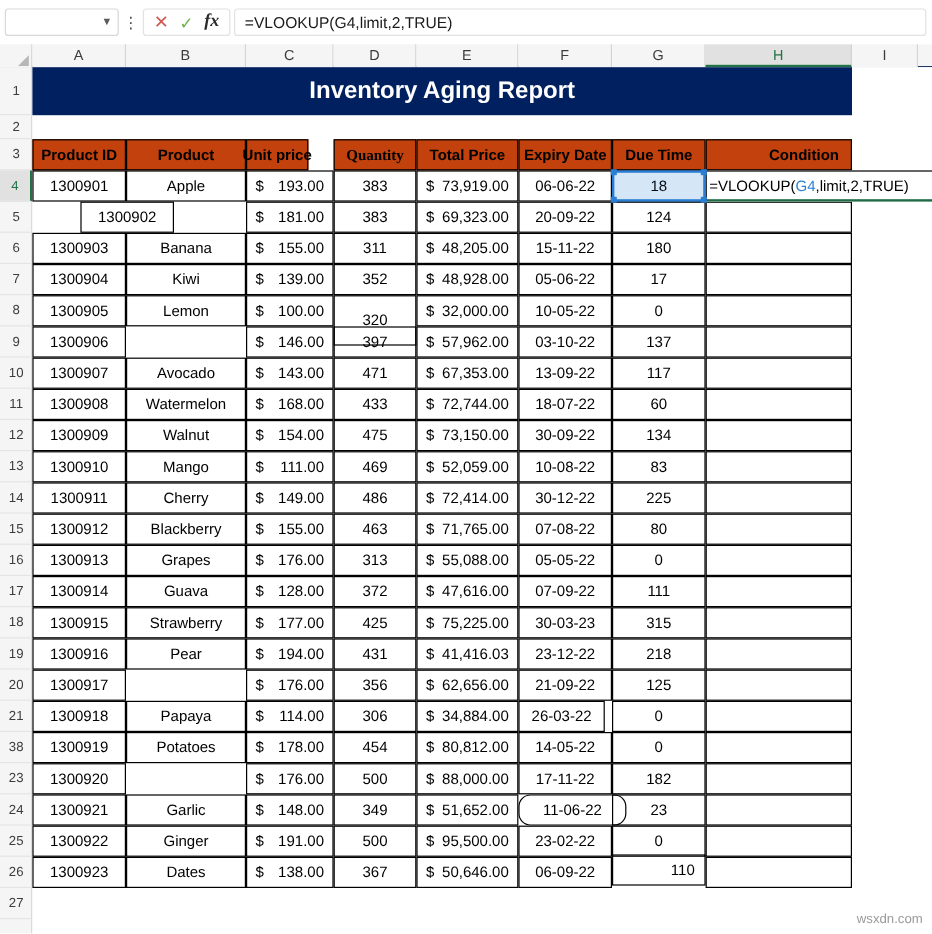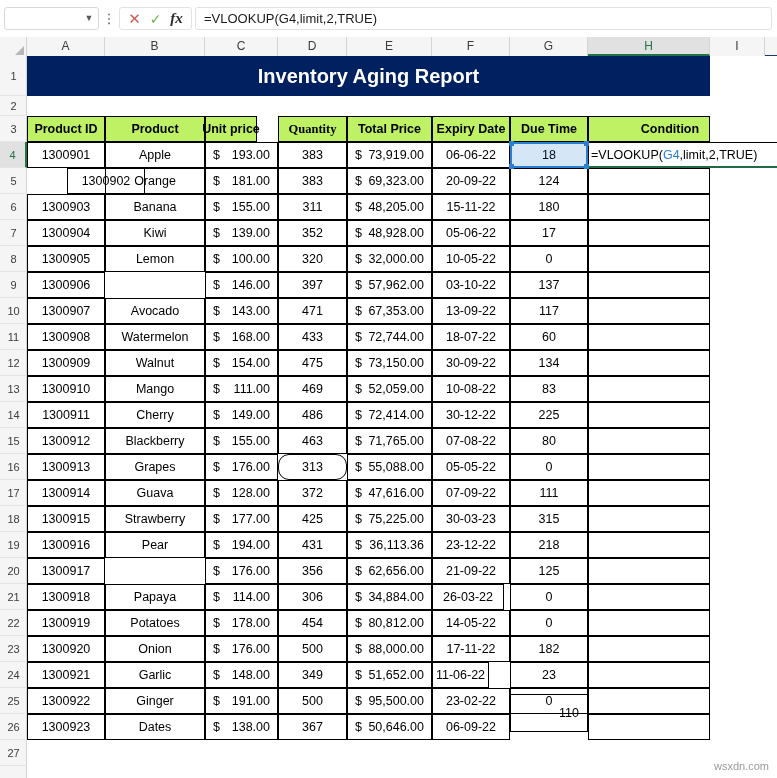--- a/index.html
+++ b/index.html
@@ -213,21 +213,21 @@
     font-size: 20px;
     font-weight: bold;
     display: flex;
     align-items: center;
     justify-content: center;
     box-sizing: border-box;
   }
 
   
   .th {
-    background: #bef264;
+    background: #c2410c;
     color: #000000;
     font-weight: bold;
     font-size: 12.5px;
     justify-content: center;
     border: 1px solid #000000;
     box-sizing: border-box;
   }
 
   .c-center { justify-content: center; }
   .c-money {
@@ -327,21 +327,21 @@
       <div class="rowh" style="top: 294px; height: 26px; line-height: 26px;">12</div>
       <div class="rowh" style="top: 320px; height: 26px; line-height: 26px;">13</div>
       <div class="rowh" style="top: 346px; height: 26px; line-height: 26px;">14</div>
       <div class="rowh" style="top: 372px; height: 26px; line-height: 26px;">15</div>
       <div class="rowh" style="top: 398px; height: 26px; line-height: 26px;">16</div>
       <div class="rowh" style="top: 424px; height: 26px; line-height: 26px;">17</div>
       <div class="rowh" style="top: 450px; height: 26px; line-height: 26px;">18</div>
       <div class="rowh" style="top: 476px; height: 26px; line-height: 26px;">19</div>
       <div class="rowh" style="top: 502px; height: 26px; line-height: 26px;">20</div>
       <div class="rowh" style="top: 528px; height: 26px; line-height: 26px;">21</div>
-      <div class="rowh" style="top: 554px; height: 26px; line-height: 26px;">22</div>
+      <div class="rowh" style="top: 554px; height: 26px; line-height: 26px;">38</div>
       <div class="rowh" style="top: 580px; height: 26px; line-height: 26px;">23</div>
       <div class="rowh" style="top: 606px; height: 26px; line-height: 26px;">24</div>
       <div class="rowh" style="top: 632px; height: 26px; line-height: 26px;">25</div>
       <div class="rowh" style="top: 658px; height: 26px; line-height: 26px;">26</div>
       <div class="rowh" style="top: 684px; height: 26px; line-height: 26px;">27</div>
     </div>
 
   <div id="sheet">
 
     <div class="title-banner" id="title-banner" style="left: 0px; top: 0px; width: 683px; height: 40px;">Inventory Aging Report</div>
@@ -361,21 +361,20 @@
         <span>193.00</span>
       </div>
       <div class="cell bx c-center" style="left: 251px; top: 86px; width: 69px; height: 26px;">383</div>
       <div class="cell bx c-money" style="left: 320px; top: 86px; width: 85px; height: 26px;">
         <span>$</span>
         <span>73,919.00</span>
       </div>
       <div class="cell bx c-center" style="left: 405px; top: 86px; width: 78px; height: 26px;">06-06-22</div>
       <div class="cell bx c-center" style="left: 483px; top: 86px; width: 78px; height: 26px; background: rgba(42, 127, 212, 0.1);">18</div>
       <div class="cell bx c-center" style="left: 0px; top: 112px; width: 78px; height: 26px; margin-left: 40px;">1300902</div>
-      <div class="cell bx c-center" style="left: 78px; top: 112px; width: 100px; height: 26px;">Orange</div>
       <div class="cell bx c-money" style="left: 178px; top: 112px; width: 73px; height: 26px;">
         <span>$</span>
         <span>181.00</span>
       </div>
       <div class="cell bx c-center" style="left: 251px; top: 112px; width: 69px; height: 26px;">383</div>
       <div class="cell bx c-money" style="left: 320px; top: 112px; width: 85px; height: 26px;">
         <span>$</span>
         <span>69,323.00</span>
       </div>
       <div class="cell bx c-center" style="left: 405px; top: 112px; width: 78px; height: 26px;">20-09-22</div>
@@ -408,21 +407,21 @@
       </div>
       <div class="cell bx c-center" style="left: 405px; top: 164px; width: 78px; height: 26px;">05-06-22</div>
       <div class="cell bx c-center" style="left: 483px; top: 164px; width: 78px; height: 26px;">17</div>
       <div class="cell bx c-center" style="left: 561px; top: 164px; width: 122px; height: 26px;"></div>
       <div class="cell bx c-center" style="left: 0px; top: 190px; width: 78px; height: 26px;">1300905</div>
       <div class="cell bx c-center" style="left: 78px; top: 190px; width: 100px; height: 26px;">Lemon</div>
       <div class="cell bx c-money" style="left: 178px; top: 190px; width: 73px; height: 26px;">
         <span>$</span>
         <span>100.00</span>
       </div>
-      <div class="cell bx c-center" style="left: 251px; top: 190px; width: 69px; height: 26px;">320</div>
+      <div class="cell bx c-center" style="left: 251px; top: 190px; width: 69px; height: 42px;">320</div>
       <div class="cell bx c-money" style="left: 320px; top: 190px; width: 85px; height: 26px;">
         <span>$</span>
         <span>32,000.00</span>
       </div>
       <div class="cell bx c-center" style="left: 405px; top: 190px; width: 78px; height: 26px;">10-05-22</div>
       <div class="cell bx c-center" style="left: 483px; top: 190px; width: 78px; height: 26px;">0</div>
       <div class="cell bx c-center" style="left: 561px; top: 190px; width: 122px; height: 26px;"></div>
       <div class="cell bx c-center" style="left: 0px; top: 216px; width: 78px; height: 26px;">1300906</div>
       <div class="cell bx c-money" style="left: 178px; top: 216px; width: 73px; height: 26px;">
         <span>$</span>
@@ -519,21 +518,21 @@
       </div>
       <div class="cell bx c-center" style="left: 405px; top: 372px; width: 78px; height: 26px;">07-08-22</div>
       <div class="cell bx c-center" style="left: 483px; top: 372px; width: 78px; height: 26px;">80</div>
       <div class="cell bx c-center" style="left: 561px; top: 372px; width: 122px; height: 26px;"></div>
       <div class="cell bx c-center" style="left: 0px; top: 398px; width: 78px; height: 26px;">1300913</div>
       <div class="cell bx c-center" style="left: 78px; top: 398px; width: 100px; height: 26px;">Grapes</div>
       <div class="cell bx c-money" style="left: 178px; top: 398px; width: 73px; height: 26px;">
         <span>$</span>
         <span>176.00</span>
       </div>
-      <div class="cell bx c-center" style="left: 251px; top: 398px; width: 69px; height: 26px; border-radius: 11px;">313</div>
+      <div class="cell bx c-center" style="left: 251px; top: 398px; width: 69px; height: 26px;">313</div>
       <div class="cell bx c-money" style="left: 320px; top: 398px; width: 85px; height: 26px;">
         <span>$</span>
         <span>55,088.00</span>
       </div>
       <div class="cell bx c-center" style="left: 405px; top: 398px; width: 78px; height: 26px;">05-05-22</div>
       <div class="cell bx c-center" style="left: 483px; top: 398px; width: 78px; height: 26px;">0</div>
       <div class="cell bx c-center" style="left: 561px; top: 398px; width: 122px; height: 26px;"></div>
       <div class="cell bx c-center" style="left: 0px; top: 424px; width: 78px; height: 26px;">1300914</div>
       <div class="cell bx c-center" style="left: 78px; top: 424px; width: 100px; height: 26px;">Guava</div>
       <div class="cell bx c-money" style="left: 178px; top: 424px; width: 73px; height: 26px;">
@@ -564,21 +563,21 @@
       <div class="cell bx c-center" style="left: 561px; top: 450px; width: 122px; height: 26px;"></div>
       <div class="cell bx c-center" style="left: 0px; top: 476px; width: 78px; height: 26px;">1300916</div>
       <div class="cell bx c-center" style="left: 78px; top: 476px; width: 100px; height: 26px;">Pear</div>
       <div class="cell bx c-money" style="left: 178px; top: 476px; width: 73px; height: 26px;">
         <span>$</span>
         <span>194.00</span>
       </div>
       <div class="cell bx c-center" style="left: 251px; top: 476px; width: 69px; height: 26px;">431</div>
       <div class="cell bx c-money" style="left: 320px; top: 476px; width: 85px; height: 26px;">
         <span>$</span>
-        <span>36,113.36</span>
+        <span>41,416.03</span>
       </div>
       <div class="cell bx c-center" style="left: 405px; top: 476px; width: 78px; height: 26px;">23-12-22</div>
       <div class="cell bx c-center" style="left: 483px; top: 476px; width: 78px; height: 26px;">218</div>
       <div class="cell bx c-center" style="left: 561px; top: 476px; width: 122px; height: 26px;"></div>
       <div class="cell bx c-center" style="left: 0px; top: 502px; width: 78px; height: 26px;">1300917</div>
       <div class="cell bx c-money" style="left: 178px; top: 502px; width: 73px; height: 26px;">
         <span>$</span>
         <span>176.00</span>
       </div>
       <div class="cell bx c-center" style="left: 251px; top: 502px; width: 69px; height: 26px;">356</div>
@@ -611,21 +610,20 @@
       </div>
       <div class="cell bx c-center" style="left: 251px; top: 554px; width: 69px; height: 26px;">454</div>
       <div class="cell bx c-money" style="left: 320px; top: 554px; width: 85px; height: 26px;">
         <span>$</span>
         <span>80,812.00</span>
       </div>
       <div class="cell bx c-center" style="left: 405px; top: 554px; width: 78px; height: 26px;">14-05-22</div>
       <div class="cell bx c-center" style="left: 483px; top: 554px; width: 78px; height: 26px;">0</div>
       <div class="cell bx c-center" style="left: 561px; top: 554px; width: 122px; height: 26px;"></div>
       <div class="cell bx c-center" style="left: 0px; top: 580px; width: 78px; height: 26px;">1300920</div>
-      <div class="cell bx c-center" style="left: 78px; top: 580px; width: 100px; height: 26px;">Onion</div>
       <div class="cell bx c-money" style="left: 178px; top: 580px; width: 73px; height: 26px;">
         <span>$</span>
         <span>176.00</span>
       </div>
       <div class="cell bx c-center" style="left: 251px; top: 580px; width: 69px; height: 26px;">500</div>
       <div class="cell bx c-money" style="left: 320px; top: 580px; width: 85px; height: 26px;">
         <span>$</span>
         <span>88,000.00</span>
       </div>
       <div class="cell bx c-center" style="left: 405px; top: 580px; width: 78px; height: 26px;">17-11-22</div>
@@ -635,21 +633,21 @@
       <div class="cell bx c-center" style="left: 78px; top: 606px; width: 100px; height: 26px;">Garlic</div>
       <div class="cell bx c-money" style="left: 178px; top: 606px; width: 73px; height: 26px;">
         <span>$</span>
         <span>148.00</span>
       </div>
       <div class="cell bx c-center" style="left: 251px; top: 606px; width: 69px; height: 26px;">349</div>
       <div class="cell bx c-money" style="left: 320px; top: 606px; width: 85px; height: 26px;">
         <span>$</span>
         <span>51,652.00</span>
       </div>
-      <div class="cell bx c-center" style="left: 405px; top: 606px; width: 57px; height: 26px;">11-06-22</div>
+      <div class="cell bx c-center" style="left: 405px; top: 606px; width: 90px; height: 26px; border-radius: 10px;">11-06-22</div>
       <div class="cell bx c-center" style="left: 483px; top: 606px; width: 78px; height: 26px;">23</div>
       <div class="cell bx c-center" style="left: 561px; top: 606px; width: 122px; height: 26px;"></div>
       <div class="cell bx c-center" style="left: 0px; top: 632px; width: 78px; height: 26px;">1300922</div>
       <div class="cell bx c-center" style="left: 78px; top: 632px; width: 100px; height: 26px;">Ginger</div>
       <div class="cell bx c-money" style="left: 178px; top: 632px; width: 73px; height: 26px;">
         <span>$</span>
         <span>191.00</span>
       </div>
       <div class="cell bx c-center" style="left: 251px; top: 632px; width: 69px; height: 26px;">500</div>
       <div class="cell bx c-money" style="left: 320px; top: 632px; width: 85px; height: 26px;">
@@ -664,21 +662,21 @@
       <div class="cell bx c-money" style="left: 178px; top: 658px; width: 73px; height: 26px;">
         <span>$</span>
         <span>138.00</span>
       </div>
       <div class="cell bx c-center" style="left: 251px; top: 658px; width: 69px; height: 26px;">367</div>
       <div class="cell bx c-money" style="left: 320px; top: 658px; width: 85px; height: 26px;">
         <span>$</span>
         <span>50,646.00</span>
       </div>
       <div class="cell bx c-center" style="left: 405px; top: 658px; width: 78px; height: 26px;">06-09-22</div>
-      <div class="cell bx c-center" style="left: 483px; top: 638px; width: 78px; height: 38px; padding-left: 40px;">110</div>
+      <div class="cell bx c-center" style="left: 483px; top: 656px; width: 78px; height: 26px; padding-left: 40px;">110</div>
       <div class="cell bx c-center" style="left: 561px; top: 658px; width: 122px; height: 26px;"></div>
       <div class="edit-cell" style="left: 561px; top: 86px; width: 207px; height: 26px;">
         <span>=VLOOKUP(</span>
         <span class="ref-token" style="color: rgb(42, 127, 212);">G4</span>
         <span>,limit,2,TRUE)</span>
       </div>
       <div class="ref-box" style="left: 483px; top: 86px; width: 78px; height: 26px; border-color: rgb(42, 127, 212);">
         <div class="handle h-tl" style="background: rgb(42, 127, 212);"></div>
         <div class="handle h-tr" style="background: rgb(42, 127, 212);"></div>
         <div class="handle h-bl" style="background: rgb(42, 127, 212);"></div>

